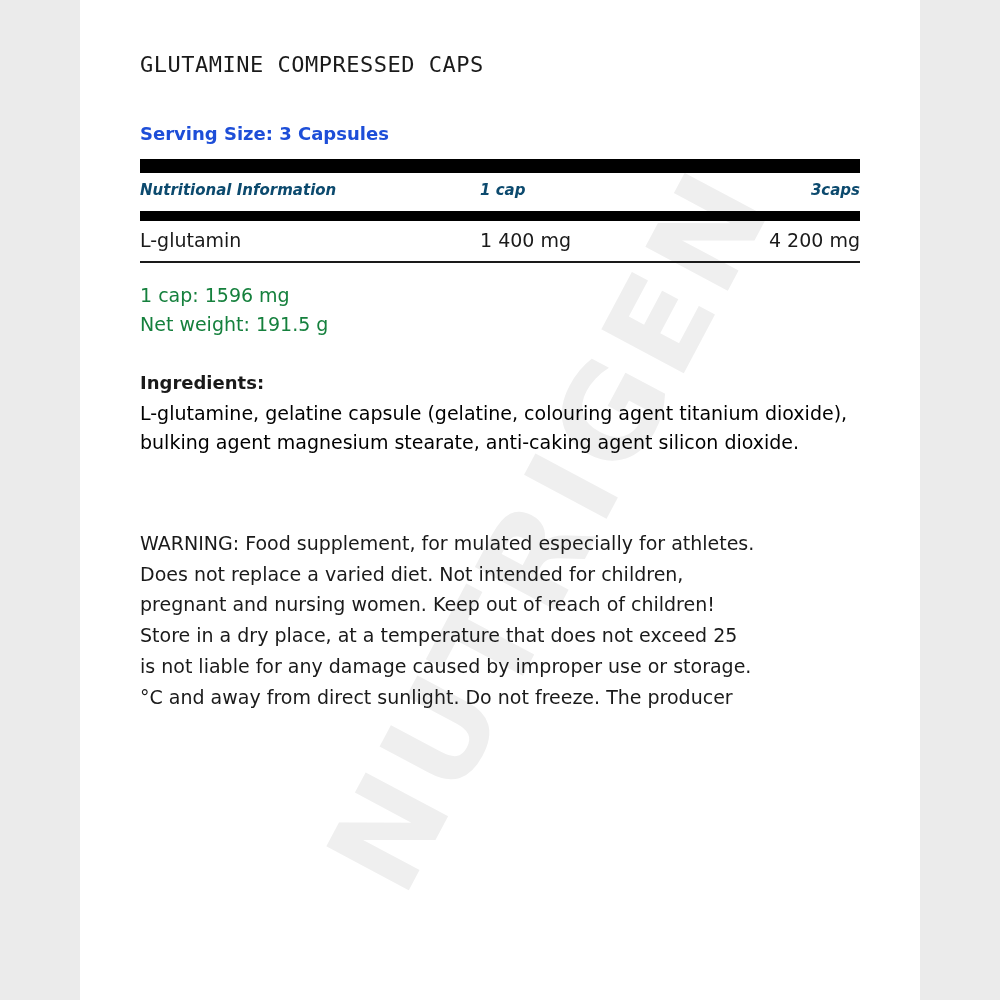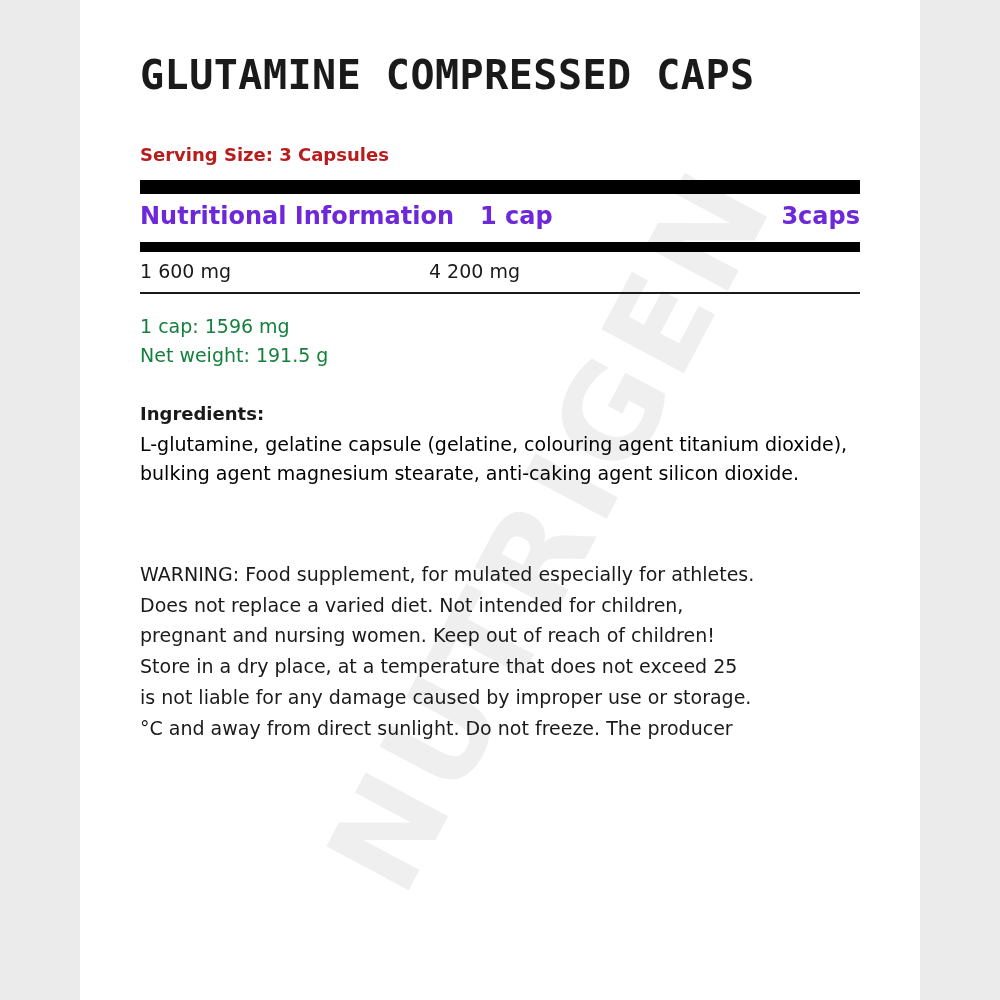--- a/index.html
+++ b/index.html
@@ -67,32 +67,32 @@
   }
 
   .content {
     position: relative;
     z-index: 2;
     padding: 44px 60px 0 60px;
   }
 
   .title {
     font-family: "DejaVu Sans Mono", monospace;
-    font-weight: bold;
-    font-size: 40px;
+    font-weight: normal;
+    font-size: 22px;
     letter-spacing: 0.5px;
     color: #1a1a1a;
     margin: 8px 0 4px 0;
     white-space: nowrap;
   }
 
   .serving-line {
     font-size: 18px;
     font-weight: bold;
-    color: #b91c1c;
+    color: #1d4ed8;
     line-height: 1.45;
     margin-top: 44px;
   }
 
   .rule-thick {
     height: 14px;
     background: #000000;
     margin-top: 12px;
   }
   .rule-mid {
@@ -121,23 +121,24 @@
     text-align: left;
     white-space: nowrap;
   }
   .table-row .col-three {
     width: 150px;
     text-align: right;
     white-space: nowrap;
   }
 
   .header-row {
-    font-size: 24px;
-    font-weight: bold;
-    color: #6d28d9;
+    font-size: 15px;
+    font-weight: bold;
+    color: #0c4a6e;
+    font-style: italic;
   }
   .data-row {
     font-size: 19px;
     font-weight: normal;
     color: #1a1a1a;
   }
 
   .weights {
     margin-top: 18px;
     font-size: 19px;
@@ -193,21 +194,22 @@
 
       <div class="table-row header-row">
         <span class="col-name">Nutritional Information</span>
         <span class="col-one">1 cap</span>
         <span class="col-three">3caps</span>
       </div>
 
       <div class="rule-mid"></div>
 
       <div class="table-row data-row">
-        <span class="col-one">1 600 mg</span>
+        <span class="col-name">L-glutamin</span>
+        <span class="col-one">1 400 mg</span>
         <span class="col-three">4 200 mg</span>
       </div>
 
       <div class="rule-thin"></div>
 
       <div class="weights">
         <div>1 cap: 1596 mg</div>
         <div>Net weight: 191.5 g</div>
       </div>
 

